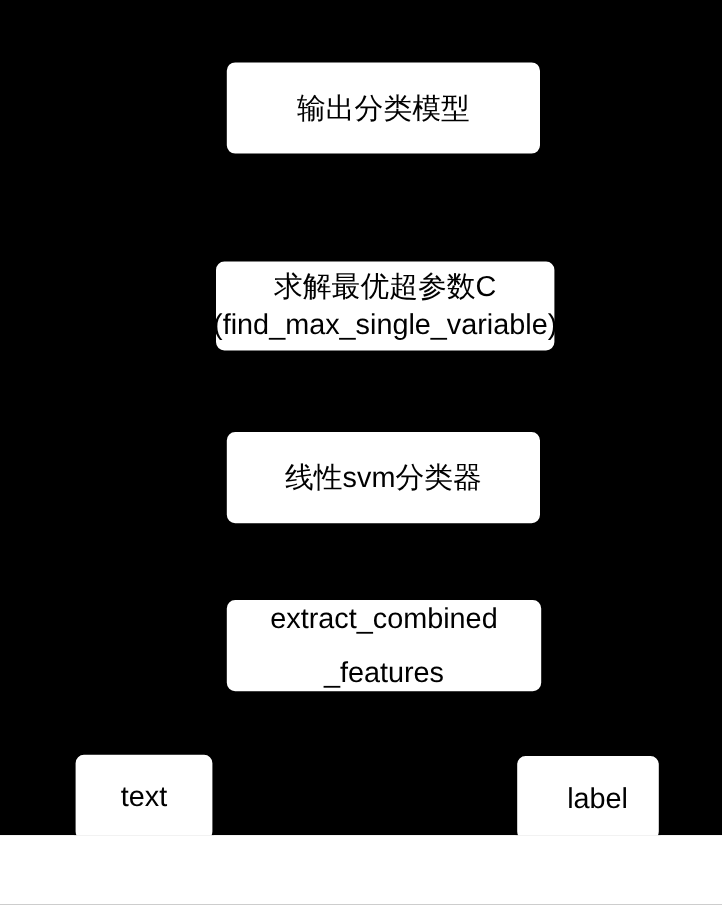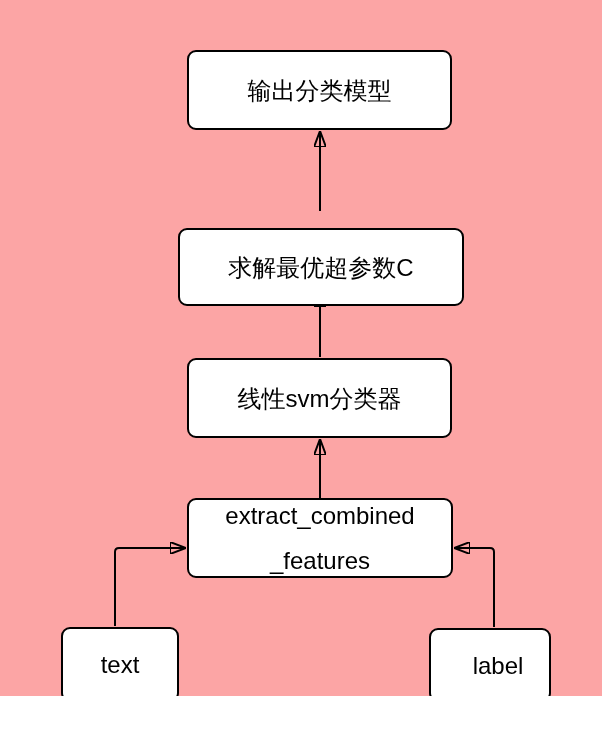--- a/index.html
+++ b/index.html
@@ -4,21 +4,21 @@
 <style>
   html, body {
     margin: 0;
     padding: 0;
     background: #ffffff;
   }
   .canvas {
     position: relative;
     width: 602px;
     height: 696px;
-    background: #fca5a5;
+    background: #000000;
     font-family: "Liberation Sans", sans-serif;
     color: #000000;
     overflow: hidden;
   }
   .edges {
     position: absolute;
     left: 0;
     top: 0;
     width: 602px;
     height: 754px;
@@ -42,21 +42,21 @@
     text-align: center;
     font-size: 24px;
     line-height: 31px;
     z-index: 2;
   }
   .node .line {
     display: block;
     white-space: nowrap;
   }
   .n-output  { left: 187px; top:  50px; width: 265px; height: 80px; }
-  .n-findmax { left: 178px; top: 228px; width: 286px; height: 78px; }
+  .n-findmax { left: 178px; top: 216px; width: 286px; height: 78px; }
   .n-svm     { left: 187px; top: 358px; width: 265px; height: 80px; }
   .n-extract { left: 187px; top: 498px; width: 266px; height: 80px; justify-content: space-between; }
   .n-text    { left:  61px; top: 627px; width: 118px; height: 75px; }
   .n-label   { left: 429px; top: 628px; width: 122px; height: 74px; padding-left: 16px; }
 </style>
 </head>
 <body>
 
 <div class="canvas">
 
@@ -72,20 +72,21 @@
     <path d="M115,626 L115,552 Q115,548 119,548 L185,548" marker-end="url(#arrowhead)"></path>
     <path d="M494,627 L494,552 Q494,548 490,548 L455,548" marker-end="url(#arrowhead)"></path>
   </svg>
 
   <div class="node n-output">
     <span class="line">输出分类模型</span>
   </div>
 
   <div class="node n-findmax">
     <span class="line">求解最优超参数C</span>
+    <span class="line">(find_max_single_variable)</span>
   </div>
 
   <div class="node n-svm">
     <span class="line">线性svm分类器</span>
   </div>
 
   <div class="node n-extract">
     <span class="line">extract_combined</span>
     <span class="line">_features</span>
   </div>

